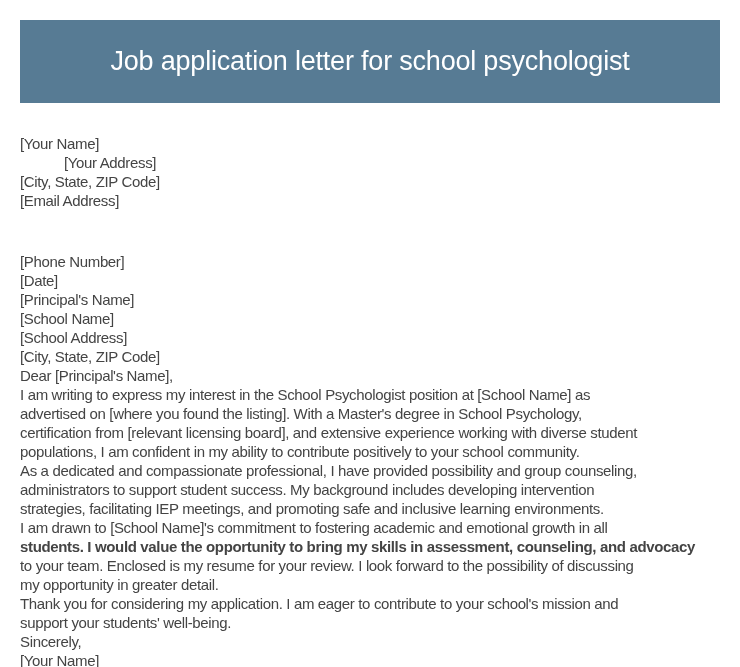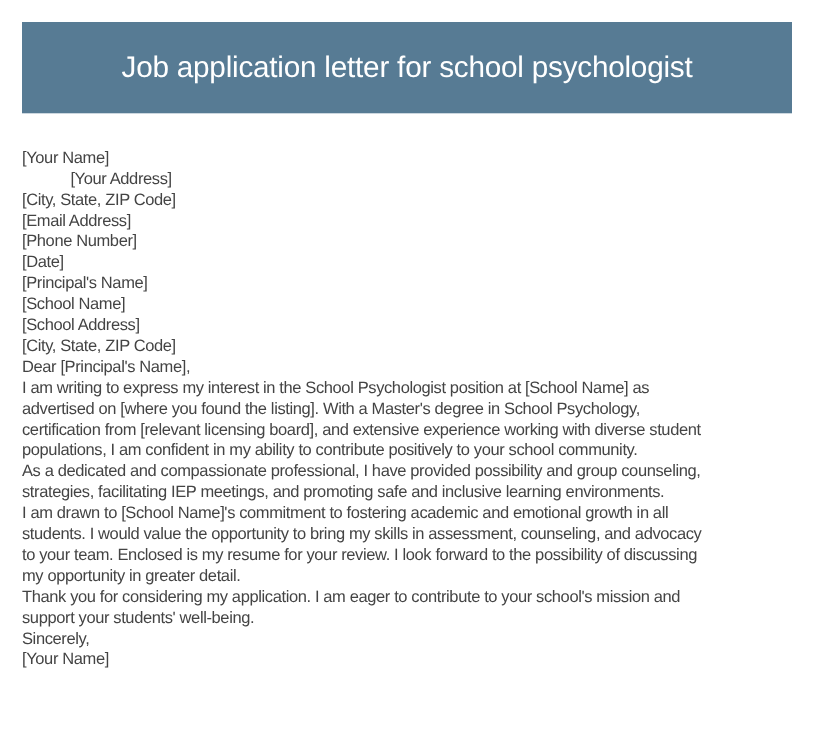--- a/index.html
+++ b/index.html
@@ -25,44 +25,45 @@
 <div class="header">
   <span>Job application letter for school psychologist</span>
 </div>
 
 <div class="letter cond">
   <div>
     <span class="line" style="display: block; width: max-content;">[Your Name]</span>
     <span class="line" style="display: block; width: max-content; margin-left: 44px;">[Your Address]</span>
     <span class="line" style="display: block; width: max-content;">[City, State, ZIP Code]</span>
     <span class="line" style="display: block; width: max-content;">[Email Address]</span>
-    <span class="line" style="display: block; width: max-content;">[Phone Number]</span>
+    <span class="line" style="display: block; width: max-content; margin-top: 42px;">[Phone Number]</span>
     <span class="line" style="display: block; width: max-content;">[Date]</span>
   </div>
   <div>
     <span class="line" style="display: block; width: max-content;">[Principal's Name]</span>
     <span class="line" style="display: block; width: max-content;">[School Name]</span>
     <span class="line" style="display: block; width: max-content;">[School Address]</span>
     <span class="line" style="display: block; width: max-content;">[City, State, ZIP Code]</span>
   </div>
   <span class="line" style="display: block; width: max-content;">Dear [Principal's Name],</span>
 
   <div>
     <span class="line" style="display: block; width: max-content;">I am writing to express my interest in the School Psychologist position at [School Name] as</span>
     <span class="line" style="display: block; width: max-content;">advertised on [where you found the listing]. With a Master's degree in School Psychology,</span>
     <span class="line" style="display: block; width: max-content;">certification from [relevant licensing board], and extensive experience working with diverse student</span>
     <span class="line" style="display: block; width: max-content;">populations, I am confident in my ability to contribute positively to your school community.</span>
   </div>
   <div>
     <span class="line" style="display: block; width: max-content;">As a dedicated and compassionate professional, I have provided possibility and group counseling,</span>
+    <span class="line" style="display: block; width: max-content;">administrators to support student success. My background includes developing intervention</span>
     <span class="line" style="display: block; width: max-content;">strategies, facilitating IEP meetings, and promoting safe and inclusive learning environments.</span>
   </div>
   <div>
     <span class="line" style="display: block; width: max-content;">I am drawn to [School Name]'s commitment to fostering academic and emotional growth in all</span>
-    <span class="line" style="display: block; width: max-content;">students. I would value the opportunity to bring my skills in assessment, counseling, and advocacy</span>
+    <span class="line" style="display: block; width: max-content; font-weight: bold;">students. I would value the opportunity to bring my skills in assessment, counseling, and advocacy</span>
     <span class="line" style="display: block; width: max-content;">to your team. Enclosed is my resume for your review. I look forward to the possibility of discussing</span>
     <span class="line" style="display: block; width: max-content;">my opportunity in greater detail.</span>
   </div>
   <div>
     <span class="line" style="display: block; width: max-content;">Thank you for considering my application. I am eager to contribute to your school's mission and</span>
     <span class="line" style="display: block; width: max-content;">support your students' well-being.</span>
   </div>
   <span class="line" style="display: block; width: max-content;">Sincerely,</span>
   <span class="line" style="display: block; width: max-content;">[Your Name]</span>
 </div>

